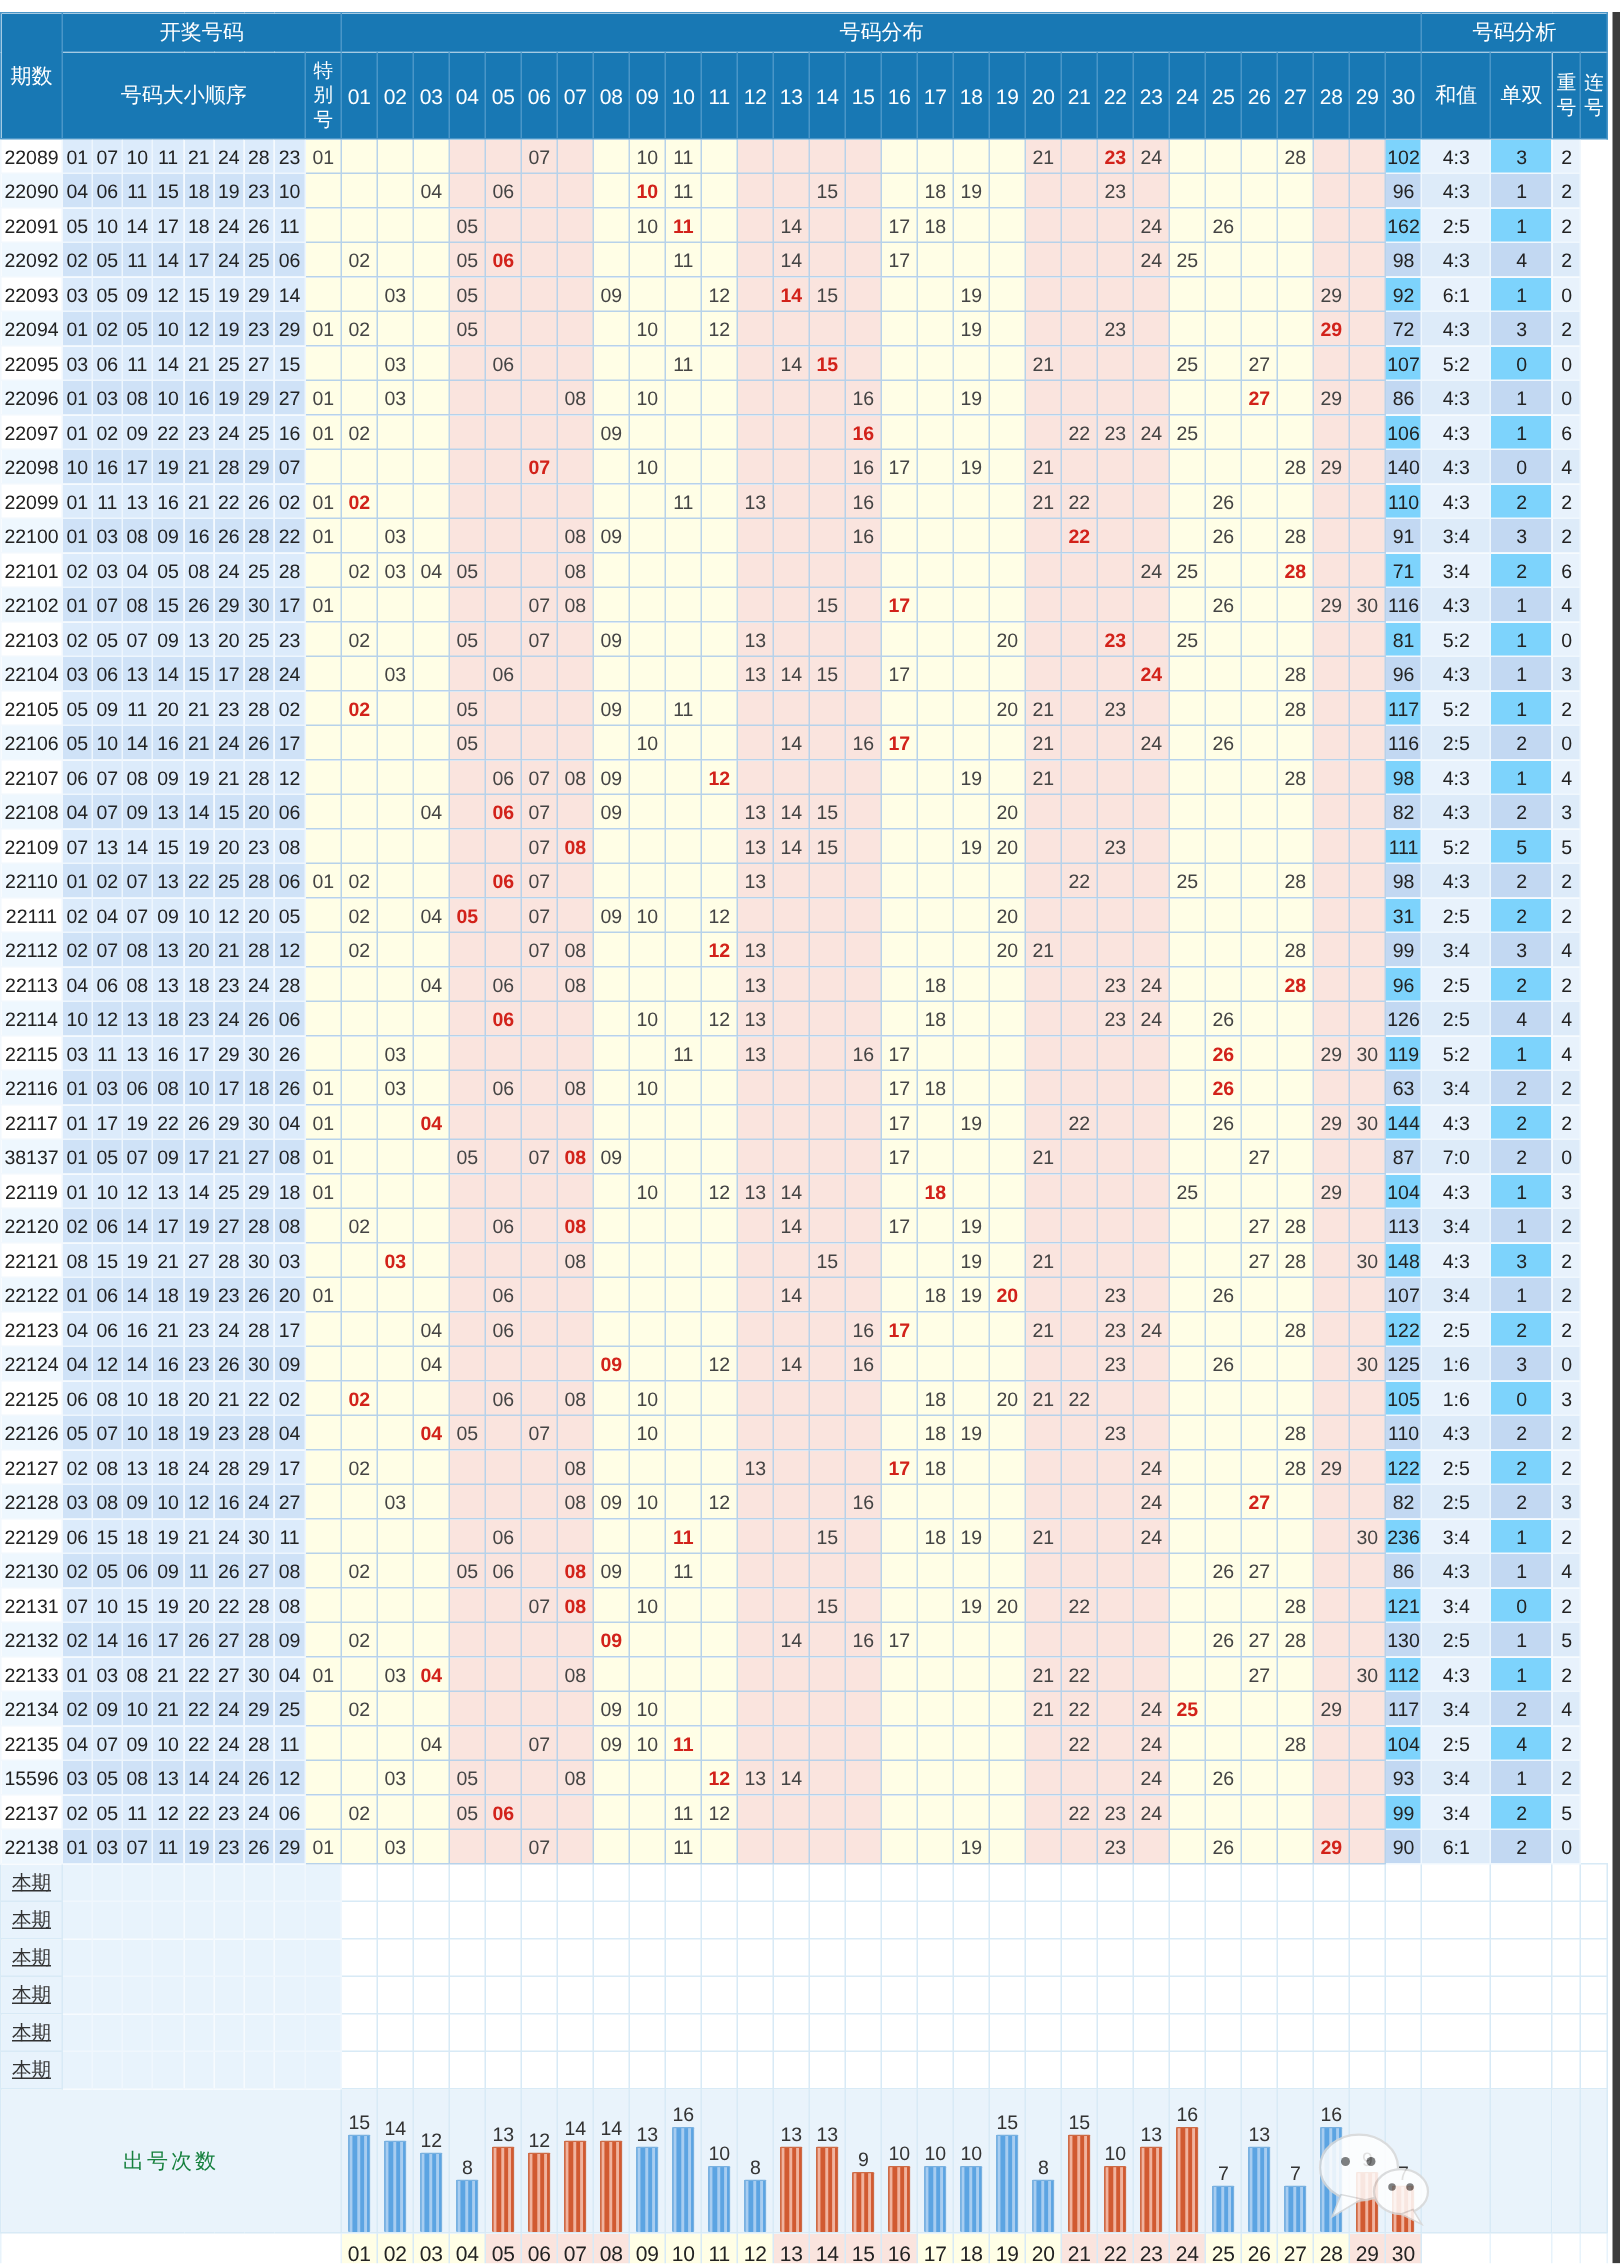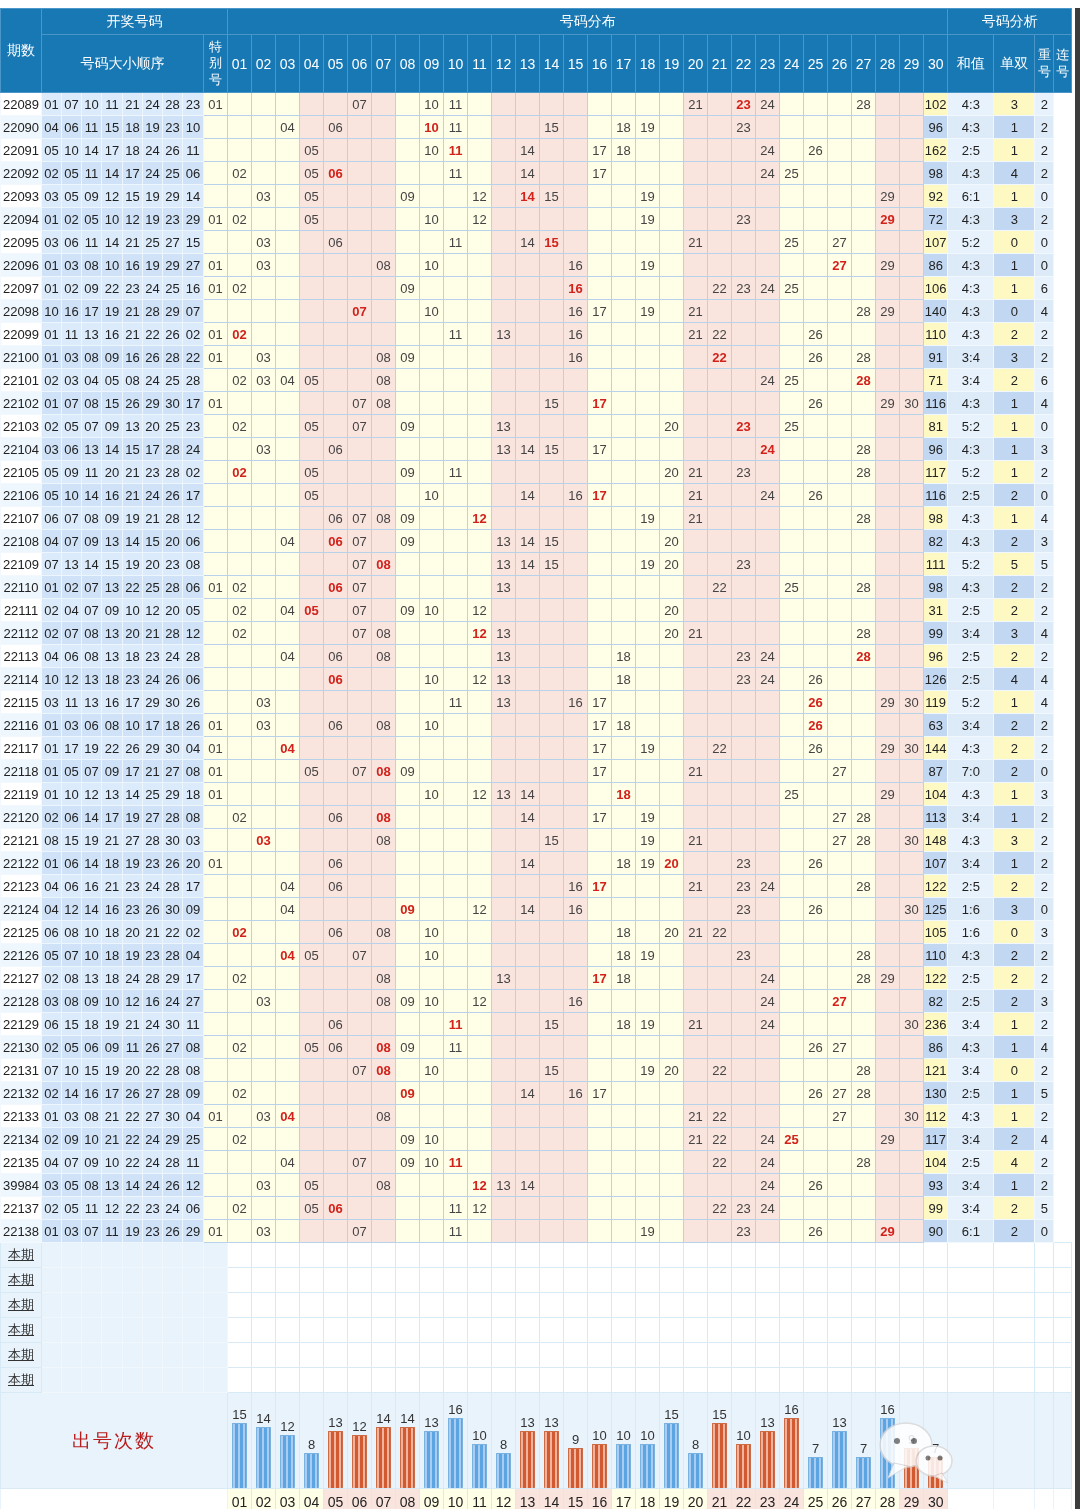--- a/index.html
+++ b/index.html
@@ -18,29 +18,29 @@
   td.pc{border:1px solid #f2f8fd;font-size:13px;}
   td.nc,td.sc{border:1px solid #eef6fd;}
   tr.even td.pc{background:#ffffff;} tr.even td.nc,tr.even td.sc{background:#dcebfb;}
   tr.odd  td.pc{background:#eef7fe;} tr.odd  td.nc,tr.odd  td.sc{background:#cfe2f7;}
   
   td.gc{border:1px solid #b7d2ea;color:#444;}
   td.z0{background:#fffee6;} td.z1{background:#fae4de;}
   td.gc.spec{color:#d2221a;font-weight:bold;}
   
   td.ac{border:1px solid #f0f7fd;}
-  tr.even td.a1{background:#fef9c3;text-align:center;} tr.even td.a2{background:#e8f2fc;}
+  tr.even td.a1{background:#7dd3fc;text-align:center;} tr.even td.a2{background:#e8f2fc;}
   tr.odd  td.a1{background:#c2d8f2;} tr.odd  td.a2{background:#ddebf9;}
   
   tr.pr td{border:1px solid #d8eaf6;background:#fff;}
   tr.pr td.pc{background:#e8f3fc;color:#333;text-decoration:underline;}
   tr.pr td.nc,tr.pr td.sc{background:#e8f3fc;border-color:#f0f7fd;}
   
   tr.freq{height:96px;}
-  td.flabel{background:#e9f3fb;border:1px solid #d8eaf6;font-size:19px;color:#b91c1c;letter-spacing:2px;}
+  td.flabel{background:#e9f3fb;border:1px solid #d8eaf6;font-size:14px;color:#15803d;letter-spacing:2px;}
   td.bc{background:#e9f3fb;border:1px solid #d8eaf6;vertical-align:bottom;}
   .barwrap{display:flex;flex-direction:column;justify-content:flex-end;align-items:center;height:92px;}
   .cnt{font-size:13px;color:#333;height:16px;line-height:16px;}
   .bar{width:13px;border-radius:1px;}
   .bar.blue{background:repeating-linear-gradient(90deg,#a8cdf0 0 2px,#5ca4e2 2px 5px);border:1px solid #79b1e0;border-bottom:none;}
   .bar.red{background:repeating-linear-gradient(90deg,#f0b39e 0 2px,#d15a31 2px 5px);border:1px solid #cd6b46;border-bottom:none;}
   
   tr.lr{height:21px;}
   td.lb{border:1px solid #d8eaf6;font-size:14px;color:#222;vertical-align:top;line-height:26px;}
   td.lb.z0{background:#fffee6;} td.lb.z1{background:#fae4de;}
@@ -1449,21 +1449,21 @@
           <td class="gc z0"></td>
           <td class="gc z0"></td>
           <td class="gc z1">29</td>
           <td class="gc z1">30</td>
           <td class="ac a1">144</td>
           <td class="ac a2">4:3</td>
           <td class="ac a1">2</td>
           <td class="ac a2">2</td>
         </tr>
         <tr class="dr odd">
-          <td class="pc">22118</td>
+          <td class="pc">38137</td>
           <td class="nc">01</td>
           <td class="nc">05</td>
           <td class="nc">07</td>
           <td class="nc">09</td>
           <td class="nc">17</td>
           <td class="nc">21</td>
           <td class="nc">27</td>
           <td class="sc">08</td>
           <td class="gc z0">01</td>
           <td class="gc z0"></td>
@@ -2259,21 +2259,21 @@
           <td class="gc z0"></td>
           <td class="gc z0">28</td>
           <td class="gc z1"></td>
           <td class="gc z1"></td>
           <td class="ac a1">104</td>
           <td class="ac a2">2:5</td>
           <td class="ac a1">4</td>
           <td class="ac a2">2</td>
         </tr>
         <tr class="dr odd">
-          <td class="pc">39984</td>
+          <td class="pc">15596</td>
           <td class="nc">03</td>
           <td class="nc">05</td>
           <td class="nc">08</td>
           <td class="nc">13</td>
           <td class="nc">14</td>
           <td class="nc">24</td>
           <td class="nc">26</td>
           <td class="sc">12</td>
           <td class="gc z0"></td>
           <td class="gc z0"></td>

